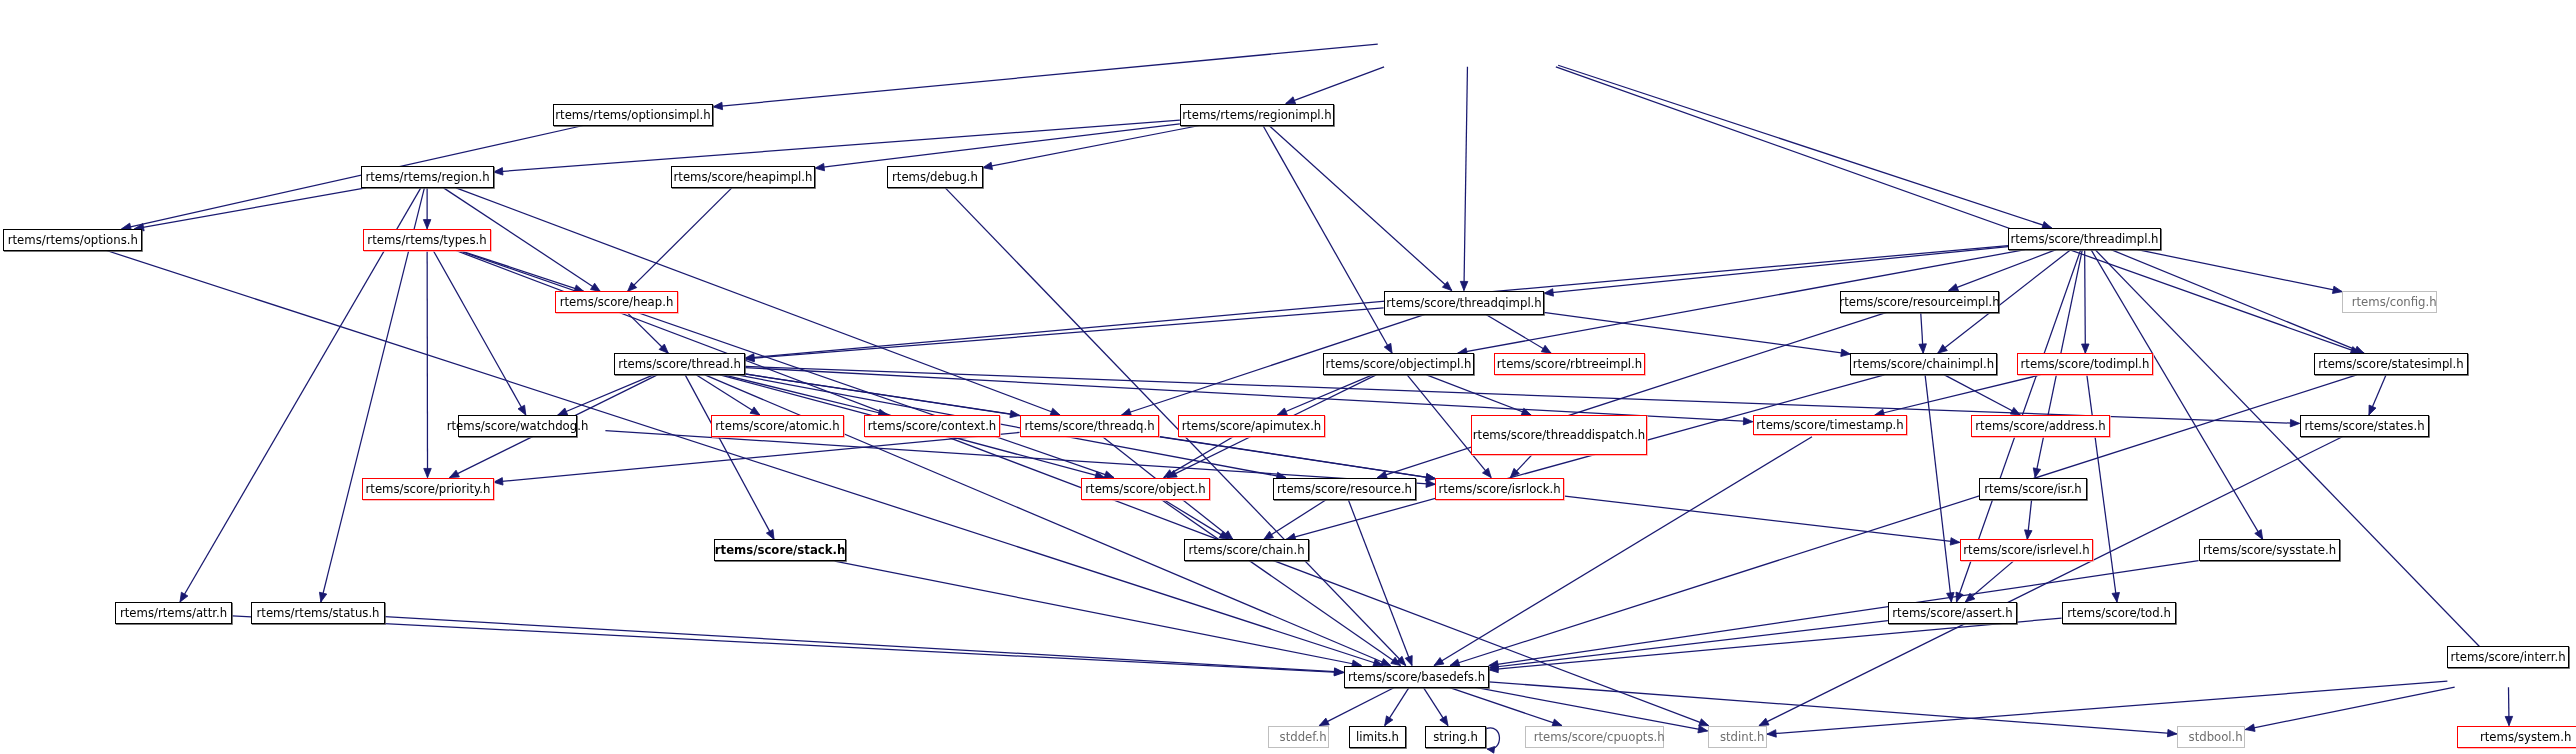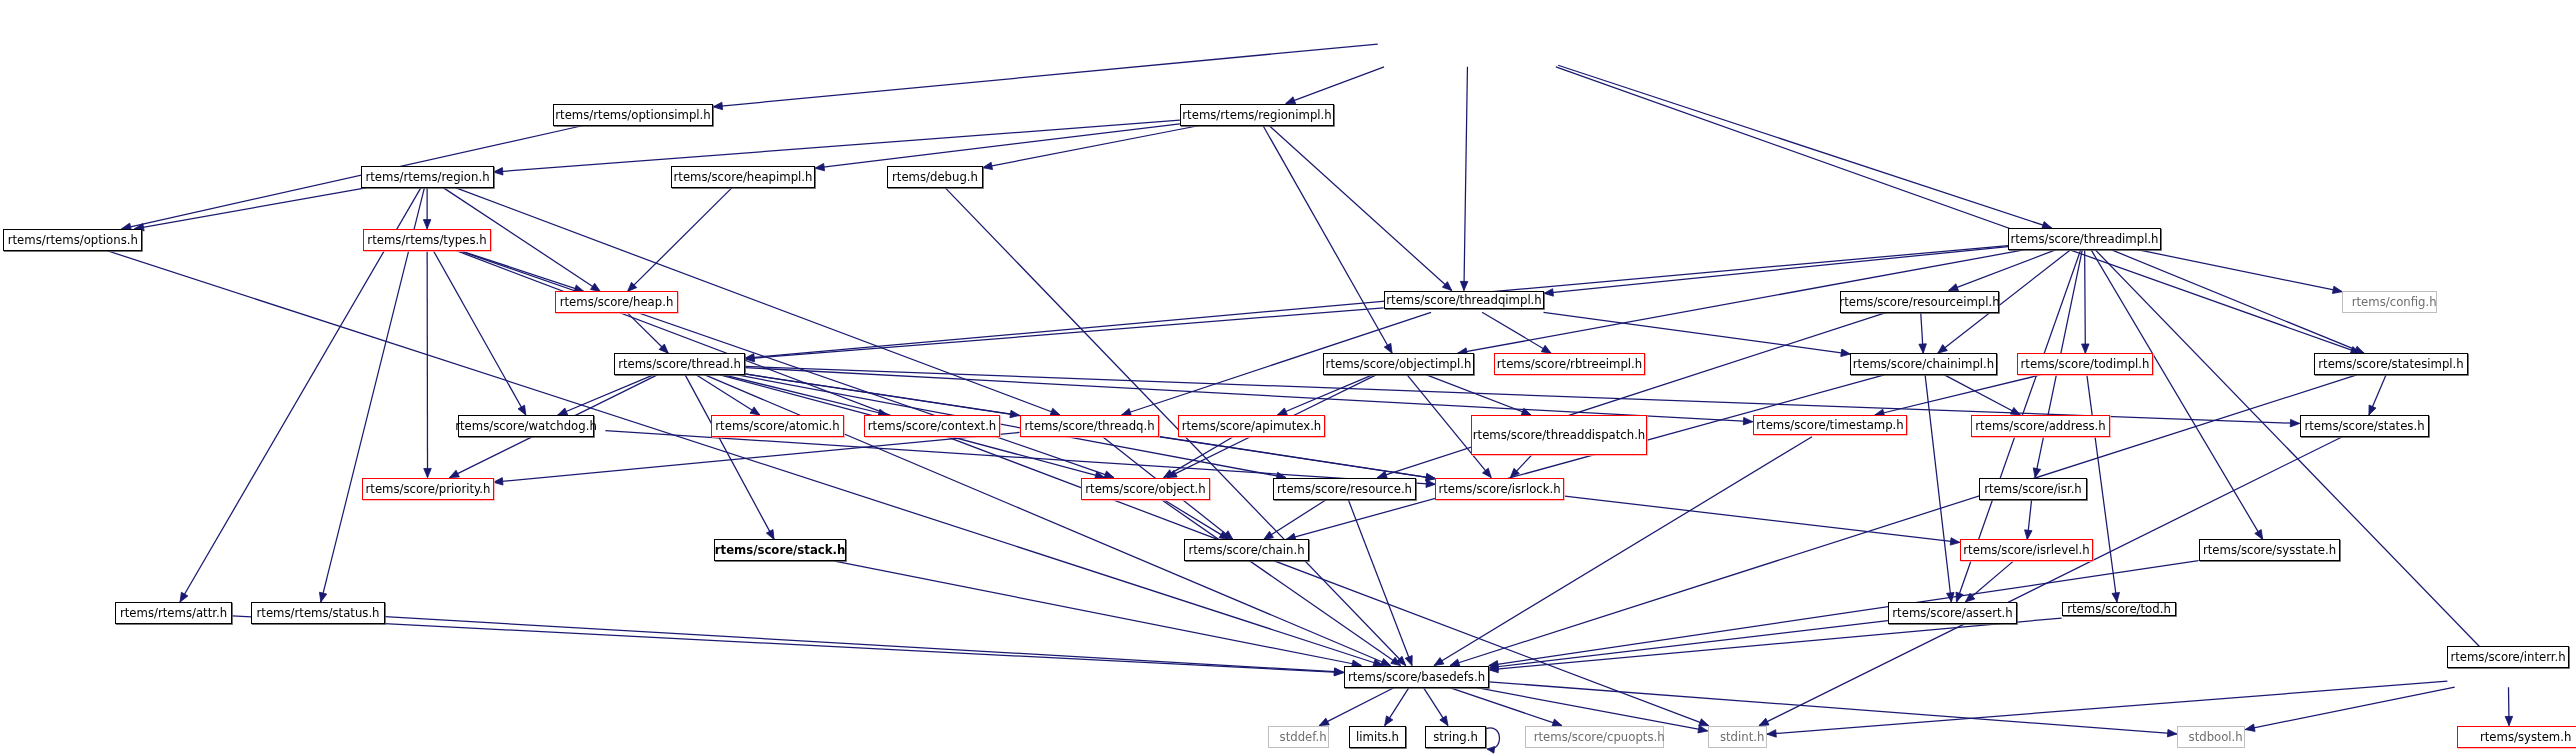--- a/index.html
+++ b/index.html
@@ -422,51 +422,51 @@
 
   <div class="node" id="n-optionsimpl" style="left: 553px; top: 104px; width: 160px; height: 22px;">rtems/rtems/optionsimpl.h</div>
   <div class="node" id="n-regionimpl" style="left: 1180px; top: 104px; width: 154px; height: 22px;">rtems/rtems/regionimpl.h</div>
   <div class="node" id="n-region" style="left: 361px; top: 166px; width: 133px; height: 22px;">rtems/rtems/region.h</div>
   <div class="node" id="n-heapimpl" style="left: 671px; top: 166px; width: 144px; height: 22px;">rtems/score/heapimpl.h</div>
   <div class="node" id="n-debug" style="left: 887px; top: 166px; width: 96px; height: 22px;">rtems/debug.h</div>
   <div class="node" id="n-options" style="left: 3.3px; top: 229px; width: 139px; height: 22px;">rtems/rtems/options.h</div>
   <div class="node red" id="n-types" style="left: 363px; top: 229px; width: 128px; height: 22px;">rtems/rtems/types.h</div>
   <div class="node red" id="n-heap" style="left: 555px; top: 291px; width: 123px; height: 22px;">rtems/score/heap.h</div>
   <div class="node" id="n-threadimpl" style="left: 2008px; top: 228px; width: 153px; height: 22px;">rtems/score/threadimpl.h</div>
-  <div class="node" id="n-threadqimpl" style="left: 1384px; top: 291px; width: 160px; height: 18px;">rtems/score/threadqimpl.h</div>
+  <div class="node" id="n-threadqimpl" style="left: 1384px; top: 291px; width: 160px; height: 24px;">rtems/score/threadqimpl.h</div>
   <div class="node" id="n-resourceimpl" style="left: 1840px; top: 291px; width: 159px; height: 22px;">rtems/score/resourceimpl.h</div>
   <div class="node gray" id="n-config" style="left: 2342px; top: 291px; width: 95px; height: 22px;">rtems/config.h</div>
   <div class="node" id="n-thread" style="left: 614px; top: 353px; width: 131px; height: 22px;">rtems/score/thread.h</div>
   <div class="node" id="n-objectimpl" style="left: 1323px; top: 353px; width: 151px; height: 22px;">rtems/score/objectimpl.h</div>
   <div class="node red" id="n-rbtreeimpl" style="left: 1494px; top: 353px; width: 151px; height: 22px;">rtems/score/rbtreeimpl.h</div>
   <div class="node" id="n-chainimpl" style="left: 1850px; top: 353px; width: 147px; height: 22px;">rtems/score/chainimpl.h</div>
   <div class="node red" id="n-todimpl" style="left: 2017px; top: 353px; width: 136px; height: 22px;">rtems/score/todimpl.h</div>
   <div class="node" id="n-statesimpl" style="left: 2314px; top: 353px; width: 154px; height: 22px;">rtems/score/statesimpl.h</div>
-  <div class="node" id="n-watchdog" style="left: 458px; top: 415px; width: 136px; height: 22px;">rtems/score/watchdog.h</div>
+  <div class="node" id="n-watchdog" style="left: 458px; top: 415px; width: 119px; height: 22px;">rtems/score/watchdog.h</div>
   <div class="node red" id="n-atomic" style="left: 711px; top: 415px; width: 133px; height: 22px;">rtems/score/atomic.h</div>
   <div class="node red" id="n-context" style="left: 864px; top: 415px; width: 136px; height: 22px;">rtems/score/context.h</div>
   <div class="node red" id="n-threadq" style="left: 1020px; top: 415px; width: 139px; height: 22px;">rtems/score/threadq.h</div>
   <div class="node red" id="n-apimutex" style="left: 1178px; top: 415px; width: 147px; height: 22px;">rtems/score/apimutex.h</div>
   <div class="node red" id="n-threaddispatch" style="left: 1471px; top: 415px; width: 176px; height: 40px;">rtems/score/threaddispatch.h</div>
   <div class="node red" id="n-timestamp" style="left: 1753px; top: 415px; width: 154px; height: 20px;">rtems/score/timestamp.h</div>
   <div class="node red" id="n-address" style="left: 1971px; top: 415px; width: 139px; height: 22px;">rtems/score/address.h</div>
   <div class="node" id="n-states" style="left: 2300px; top: 415px; width: 129px; height: 22px;">rtems/score/states.h</div>
   <div class="node red" id="n-priority" style="left: 362px; top: 478px; width: 132px; height: 22px;">rtems/score/priority.h</div>
   <div class="node red" id="n-object" style="left: 1081px; top: 478px; width: 129px; height: 22px;">rtems/score/object.h</div>
   <div class="node" id="n-resource" style="left: 1273px; top: 478px; width: 143px; height: 22px;">rtems/score/resource.h</div>
   <div class="node red" id="n-isrlock" style="left: 1435px; top: 478px; width: 129px; height: 22px;">rtems/score/isrlock.h</div>
   <div class="node" id="n-isr" style="left: 1979px; top: 478px; width: 108px; height: 22px;">rtems/score/isr.h</div>
   <div class="node" id="n-stack" style="left: 714px; top: 539px; width: 132px; height: 22px; font-weight: bold;">rtems/score/stack.h</div>
   <div class="node" id="n-chain" style="left: 1184px; top: 539px; width: 125px; height: 22px; text-align: right;">rtems/score/chain.h</div>
   <div class="node red" id="n-isrlevel" style="left: 1960px; top: 539px; width: 133px; height: 22px;">rtems/score/isrlevel.h</div>
   <div class="node" id="n-sysstate" style="left: 2199px; top: 539px; width: 141px; height: 22px;">rtems/score/sysstate.h</div>
   <div class="node" id="n-attr" style="left: 115px; top: 602px; width: 117px; height: 22px;">rtems/rtems/attr.h</div>
   <div class="node" id="n-status" style="left: 251px; top: 602px; width: 134px; height: 22px;">rtems/rtems/status.h</div>
   <div class="node" id="n-assert" style="left: 1888px; top: 602px; width: 129px; height: 22px;">rtems/score/assert.h</div>
-  <div class="node" id="n-tod" style="left: 2062px; top: 602px; width: 114px; height: 14px;">rtems/score/tod.h</div>
+  <div class="node" id="n-tod" style="left: 2062px; top: 602px; width: 114px; height: 22px;">rtems/score/tod.h</div>
   <div class="node" id="n-basedefs" style="left: 1344px; top: 666px; width: 145px; height: 22px;">rtems/score/basedefs.h</div>
   <div class="node" id="n-interr" style="left: 2447px; top: 646px; width: 122px; height: 22px;">rtems/score/interr.h</div>
   <div class="node gray" id="n-stddef" style="left: 1268px; top: 726px; width: 61px; height: 22px;">stddef.h</div>
   <div class="node" id="n-limits" style="left: 1349px; top: 726px; width: 57px; height: 22px;">limits.h</div>
   <div class="node" id="n-string" style="left: 1425px; top: 726px; width: 61px; height: 22px;">string.h</div>
   <div class="node gray" id="n-cpuopts" style="left: 1525px; top: 726px; width: 139px; height: 22px;">rtems/score/cpuopts.h</div>
   <div class="node gray" id="n-stdint" style="left: 1708px; top: 726px; width: 59px; height: 22px;">stdint.h</div>
   <div class="node gray" id="n-stdbool" style="left: 2177px; top: 726px; width: 68px; height: 22px;">stdbool.h</div>
   <div class="node red" id="n-system" style="left: 2457px; top: 726px; width: 124px; height: 22px; padding-left: 20px;">rtems/system.h</div>
 </div>

